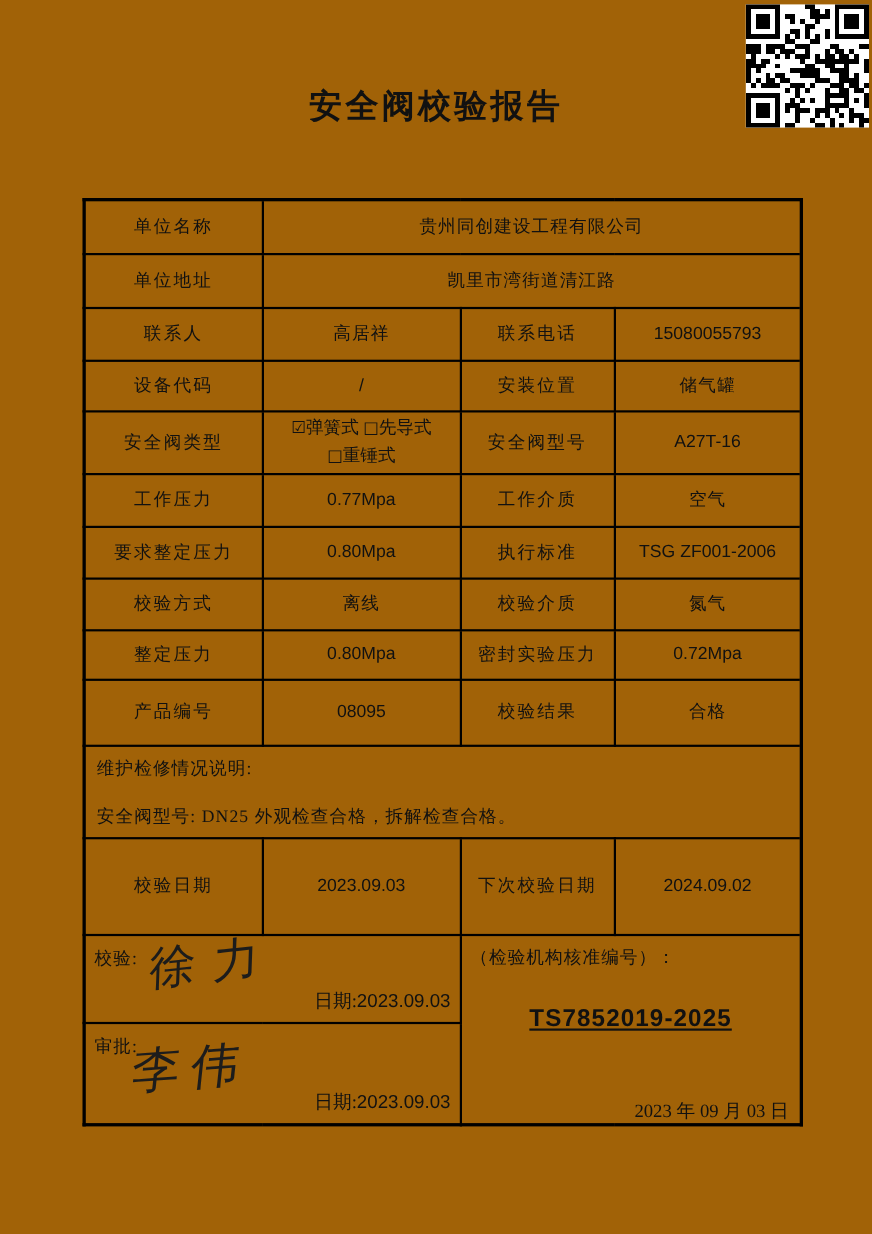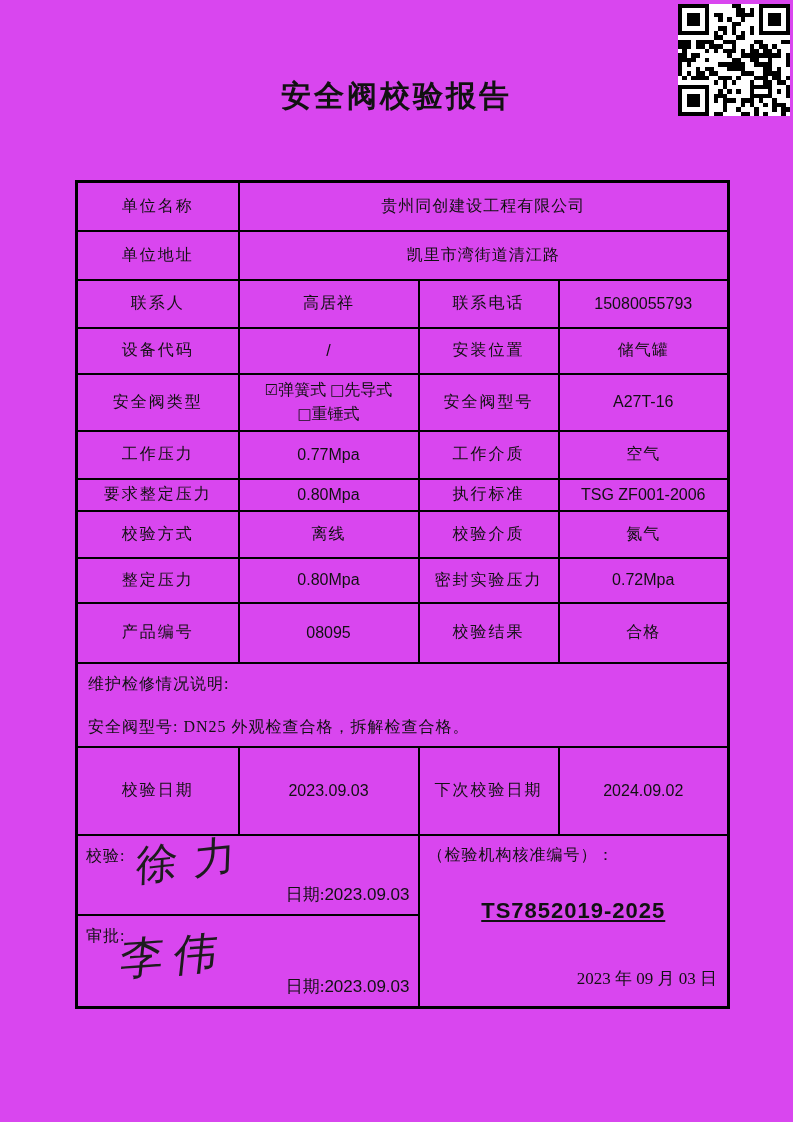--- a/index.html
+++ b/index.html
@@ -1,19 +1,19 @@
 <!DOCTYPE html>
 <html><head>
 <meta charset="utf-8">
 <style>
   html,body{margin:0;padding:0;background:#ffffff;}
   .page{
     position:relative;
     width:793px;height:1122px;
-    background:#d946ef;
+    background:#a16207;
     font-family:"Liberation Serif", serif;
     color:#111111;
     overflow:hidden;
   }
   .doc-title{
     position:absolute;
     top:76px;left:0;width:793px;
     text-align:center;
     font-size:30px;
     font-weight:700;
@@ -100,21 +100,21 @@
   }
   .agency-number{
     position:absolute; top:62px; left:0; width:100%;
     text-align:center;
     font-family:"Liberation Sans", sans-serif;
     font-size:22px; font-weight:700;
     letter-spacing:1px;
     text-decoration:underline;
   }
   .agency-date{
-    position:absolute; right:10px; bottom:16px;
+    position:absolute; right:10px; bottom:0;
     font-size:17px;
     white-space:nowrap;
   }
 </style>
 </head>
 <body>
 
 <div class="page">
 
   <div class="doc-title">安全阀校验报告</div>
@@ -466,21 +466,21 @@
       </td>
       <td class="label-cell">安全阀型号</td>
       <td class="val">A27T-16</td>
     </tr>
     <tr style="height:48px">
       <td class="label-cell">工作压力</td>
       <td class="val">0.77Mpa</td>
       <td class="label-cell">工作介质</td>
       <td class="cjk-val">空气</td>
     </tr>
-    <tr style="height:32px">
+    <tr style="height:47px">
       <td class="label-cell">要求整定压力</td>
       <td class="val">0.80Mpa</td>
       <td class="label-cell">执行标准</td>
       <td class="val">TSG ZF001-2006</td>
     </tr>
     <tr style="height:47px">
       <td class="label-cell">校验方式</td>
       <td class="cjk-val">离线</td>
       <td class="label-cell">校验介质</td>
       <td class="cjk-val">氮气</td>

